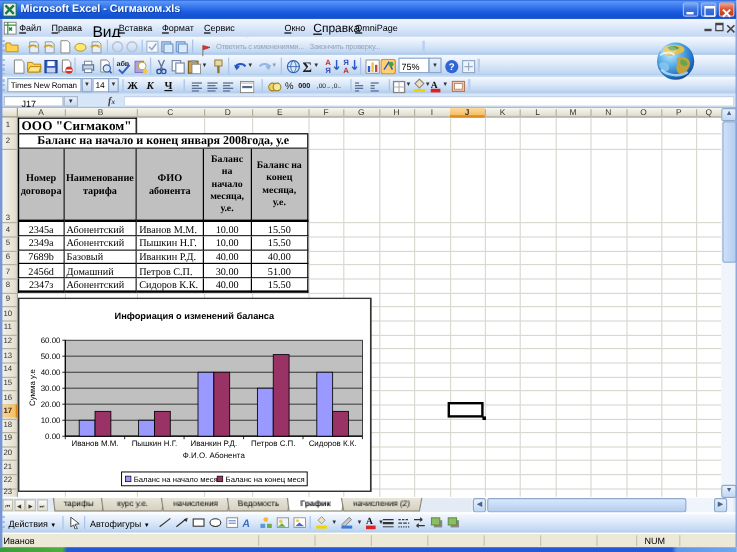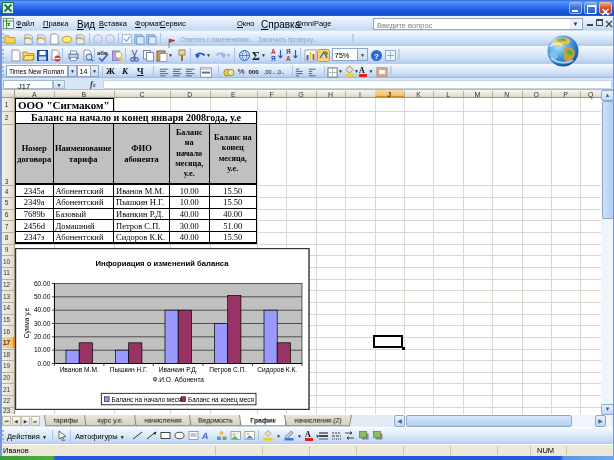--- a/index.html
+++ b/index.html
@@ -7,50 +7,48 @@
 .ic{position:absolute}
 </style></head><body>
 <div id="win">
 <div class="ab" style="left:0;top:0;width:614px;height:16px;
 background:linear-gradient(180deg,#2862D8 0%,#5A96F8 8%,#3D7DF0 30%,#1A5AE0 65%,#1350CC 90%,#2862D8 100%);"></div>
 <svg class="ab" style="left:2px;top:2px" width="12" height="12" viewBox="0 0 12 12">
  <rect x="0" y="0" width="12" height="12" rx="1" fill="#1c7a43"></rect>
  <rect x="1" y="1" width="10" height="10" fill="#e8f2e8"></rect>
  <path d="M2.5 2.5 L6 6 L2.5 9.5 M9.5 2.5 L6 6 L9.5 9.5" stroke="#1c7a43" stroke-width="2" fill="none"></path>
 </svg>
+<div class="ab" style="left:17px;top:2px;font-size:9px;font-weight:bold;color:#fff;
+ text-shadow:1px 1px 1px #1040a0;letter-spacing:0px">Microsoft Excel - Сигмаком.xls</div>
 <div class="ab" style="left:569px;top:2px;width:13px;height:12px;border-radius:2px;background:linear-gradient(180deg,#7BA8F5,#3D74E0 45%,#2E63CE);border:1px solid #9BBCF2;box-sizing:border-box;">
       <div class="ab" style="left:2px;top:7px;width:6px;height:2px;background:#fff"></div>
     </div>
     <div class="ab" style="left:584px;top:2px;width:13px;height:12px;border-radius:2px;background:linear-gradient(180deg,#7BA8F5,#3D74E0 45%,#2E63CE);border:1px solid #9BBCF2;box-sizing:border-box;">
       <div class="ab" style="left:2px;top:2px;width:7px;height:6px;border:1px solid #fff;border-top:2px solid #fff"></div>
     </div>
     <div class="ab" style="left:599px;top:2px;width:13px;height:12px;border-radius:2px;background:linear-gradient(180deg,#F2A48C,#DD5435 45%,#C03A1C);border:1px solid #F0B49E;box-sizing:border-box;"><svg width="11" height="10">
         <path d="M2.5 2 L8.5 8 M8.5 2 L2.5 8" stroke="#fff" stroke-width="1.6"></path>
       </svg></div>
     <div class="ab" style="left:0;top:16px;width:614px;height:15px;
 background:linear-gradient(180deg,#F3F7FE,#D2E2F8 70%,#C3D8F4);border-bottom:1px solid #D0DFF2;box-sizing:border-box"></div>
 <svg class="ab" style="left:3px;top:18px" width="11" height="11" viewBox="0 0 11 11">
  <rect x="0.5" y="0.5" width="10" height="10" fill="#fff" stroke="#888"></rect>
  <path d="M0.5 3 H10.5 M3.5 0.5 V10.5" stroke="#2a9a2a"></path>
  <path d="M4.5 5 L7 7.5 M7 5 L4.5 7.5" stroke="#1c7a43" stroke-width="1.2"></path>
 </svg>
 <div class="ab" style="left:16px;top:19px;font-size:7.5px;color:#000"><span style="text-decoration:underline">Ф</span>айл</div>
     <div class="ab" style="left:43px;top:19px;font-size:7.5px;color:#000"><span style="text-decoration:underline">П</span>равка</div>
-    <div class="ab" style="left:77px;top:19px;font-size:10px;color:#000"><span style="text-decoration:underline">В</span>ид</div>
+    <div class="ab" style="left:77px;top:19px;font-size:13px;color:#000"><span style="text-decoration:underline">В</span>ид</div>
     <div class="ab" style="left:99px;top:19px;font-size:7.5px;color:#000"><span style="text-decoration:underline">В</span>ставка</div>
     <div class="ab" style="left:135px;top:19px;font-size:7.5px;color:#000"><span style="text-decoration:underline">Ф</span>ормат</div>
-    <div class="ab" style="left:160px;top:19px;font-size:7.5px;color:#000"><span style="text-decoration:underline">С</span>ервис</div>
+    <div class="ab" style="left:170px;top:19px;font-size:7.5px;color:#000"><span style="text-decoration:underline">С</span>ервис</div>
     <div class="ab" style="left:203px;top:30px;font-size:7.5px;color:#000"><span style="text-decoration:underline">Д</span>анные</div>
     <div class="ab" style="left:237px;top:19px;font-size:7.5px;color:#000"><span style="text-decoration:underline">О</span>кно</div>
     <div class="ab" style="left:261px;top:19px;font-size:10px;color:#000"><span style="text-decoration:underline">С</span>правка</div>
     <div class="ab" style="left:296px;top:19px;font-size:7.5px;color:#000"><span style="text-decoration:underline">O</span>mniPage</div>
-    <div class="ab" style="left:373px;top:17.5px;width:210px;height:12px;background:#fff;border:1px solid #9aa5b5;box-sizing:border-box">
-<div class="ab" style="left:3px;top:2px;font-size:7.5px;color:#808080">Введите вопрос</div>
-<div class="ab" style="right:1px;top:0px;width:11px;height:10px;background:#E8F0FB;font-size:6px;color:#333;text-align:center;line-height:10px">▼</div>
-    </div>
 <div class="ab" style="left:586.5px;top:23.5px;width:6px;height:2px;background:#444"></div>
 <div class="ab" style="left:596px;top:19px;width:6.5px;height:6.5px;border:1px solid #444;border-top:2px solid #444;box-sizing:border-box"></div>
 <svg class="ab" style="left:605px;top:19.5px" width="8" height="8">
       <path d="M1 1 L7 7 M7 1 L1 7" stroke="#444" stroke-width="1.3"></path>
     </svg>
 <div class="ab" style="left:0;top:31px;width:614px;height:15px;background:linear-gradient(180deg,#F5F9FE 0%,#DCE9F9 45%,#C2D8F3 85%,#AECBEE 100%);border-bottom:1px solid #B7CFEC;box-sizing:border-box"></div>
     <div class="ab" style="left:0;top:46px;width:614px;height:18px;background:linear-gradient(180deg,#F5F9FE 0%,#DCE9F9 45%,#C2D8F3 85%,#AECBEE 100%);border-bottom:1px solid #B7CFEC;box-sizing:border-box"></div>
     <div class="ab" style="left:0;top:64px;width:614px;height:14px;background:linear-gradient(180deg,#F5F9FE 0%,#DCE9F9 45%,#C2D8F3 85%,#AECBEE 100%);border-bottom:1px solid #9EBCE4;box-sizing:border-box"></div>
     <div class="ab" style="left:2px;top:33px;width:2px;height:11px;background:repeating-linear-gradient(180deg,#9DBBE2 0 2px,transparent 2px 4px)"></div>
     <div class="ab" style="left:2px;top:49px;width:2px;height:13px;background:repeating-linear-gradient(180deg,#9DBBE2 0 2px,transparent 2px 4px)"></div>

